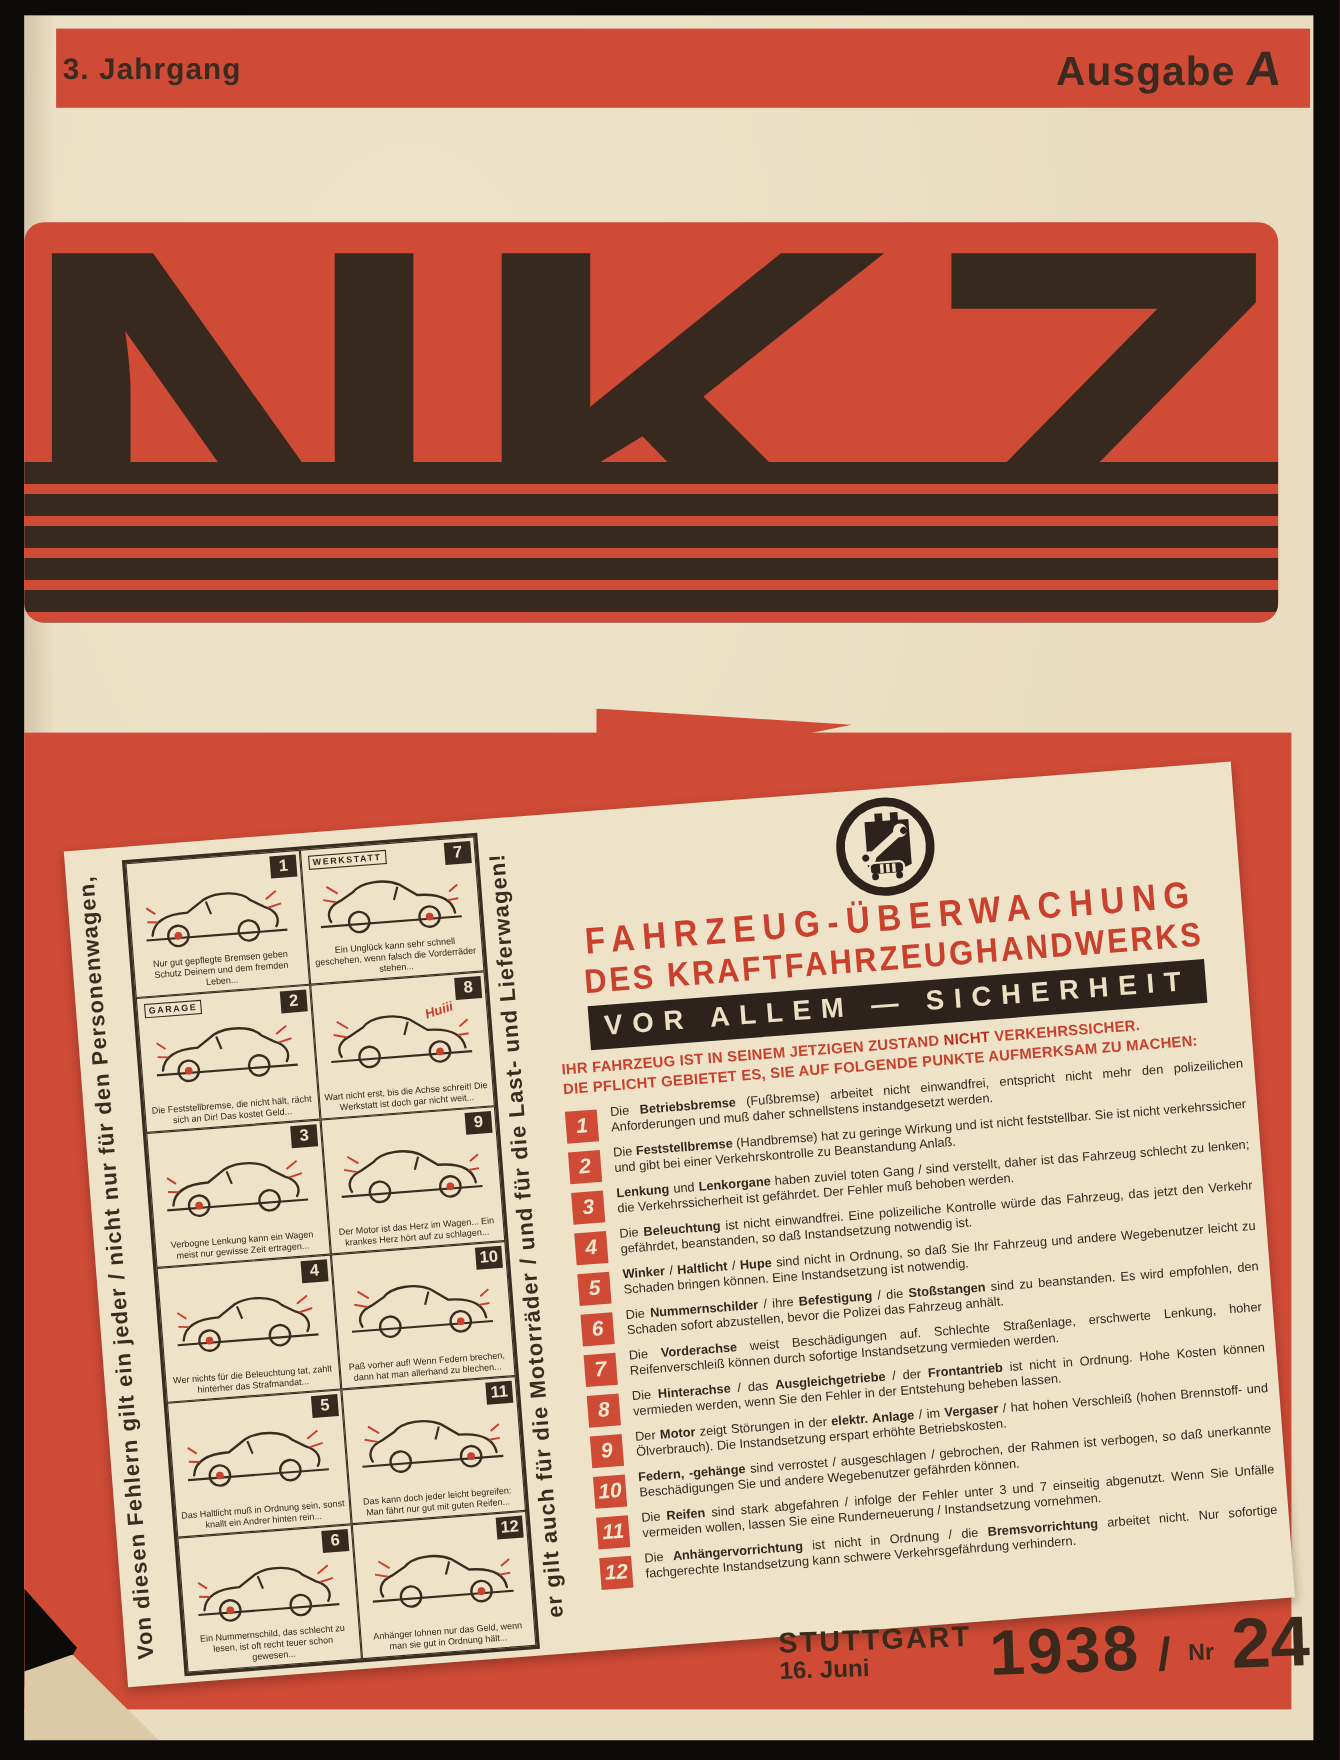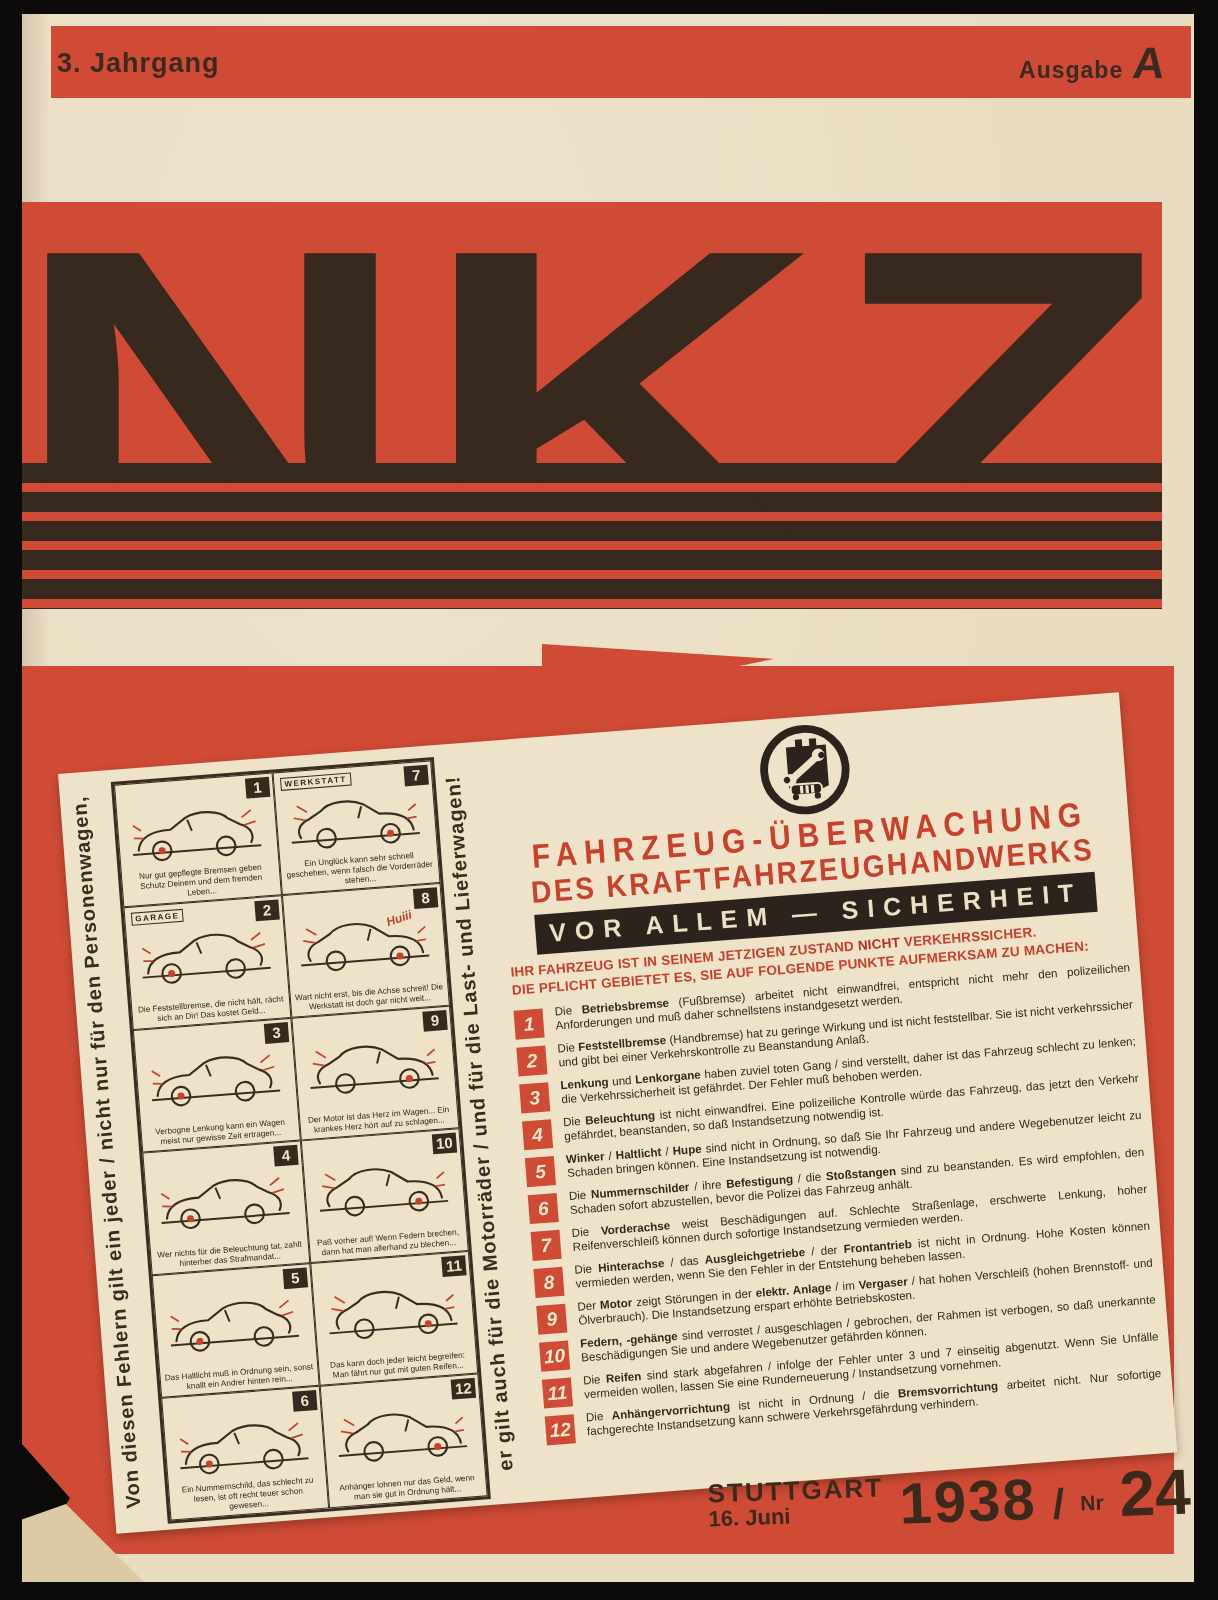--- a/index.html
+++ b/index.html
@@ -5,27 +5,27 @@
   html,body{margin:0;padding:0;}
   body{width:1218px;height:1600px;position:relative;overflow:hidden;background:#0d0b09;
        font-family:"Liberation Sans",sans-serif;}
   .page{position:absolute;left:22px;top:14px;width:1172px;height:1568px;background:#e9dcc0;
         background-image:radial-gradient(ellipse at 30% 20%,rgba(255,250,235,.25),transparent 60%),
                          linear-gradient(90deg,rgba(90,55,30,.18),transparent 28px);}
   
   .band-red-top{position:absolute;left:0;top:12px;width:1140px;height:72px;background:#cf4b36;margin-left:29px;}
   .jahrgang{position:absolute;left:6px;top:22px;font-weight:bold;font-size:27px;color:#3b2a20;letter-spacing:1px;}
   .ausgabe{position:absolute;right:26px;top:12px;color:#3b2a20;display:flex;align-items:baseline;gap:10px;}
-  .ausgabe .lbl{font-weight:bold;font-size:23px;letter-spacing:1px;}
+  .ausgabe .lbl{font-weight:bold;font-size:37px;letter-spacing:1px;}
   .ausgabe .val{font-weight:bold;font-size:44px;transform:skewX(-6deg);}
   .title-band{position:absolute;left:0;top:86px;width:100%;height:102px;display:flex;align-items:center;justify-content:center;}
   .m-title{font-weight:bold;font-size:66px;letter-spacing:-2px;transform:scaleY(1.3);color:#33261d;white-space:nowrap;}
   .m-title .red{color:#c9402c;}
   
-  .nkz{position:absolute;left:0;top:188px;width:1140px;height:407px;background:#cf4b36;overflow:hidden;}
+  .nkz{position:absolute;left:0;top:188px;width:1140px;height:364px;background:#cf4b36;overflow:hidden;border-radius:18px;}
   .nkz-bars,.nkz-lines{position:absolute;left:0;bottom:0;width:100%;height:146px;}
   .nkz-bars{background:repeating-linear-gradient(180deg,#38291f 0 20px,transparent 20px 29px);}
   .nkz-lines{background:repeating-linear-gradient(180deg,transparent 0 20px,#cf4b36 20px 29px);}
   .nkz-letters{position:absolute;inset:0;display:flex;align-items:center;justify-content:center;
        font-weight:bold;font-size:430px;line-height:1;color:#38291f;transform:scale(1.30,1.04);letter-spacing:4px;}
   
   .sub-band{position:absolute;left:-10px;top:558px;width:1170px;height:94px;display:flex;align-items:center;}
   .sub{font-weight:bold;font-size:48px;color:#c9402c;transform:scale(0.97,1.5);transform-origin:left center;
        letter-spacing:-1px;white-space:nowrap;}
   

